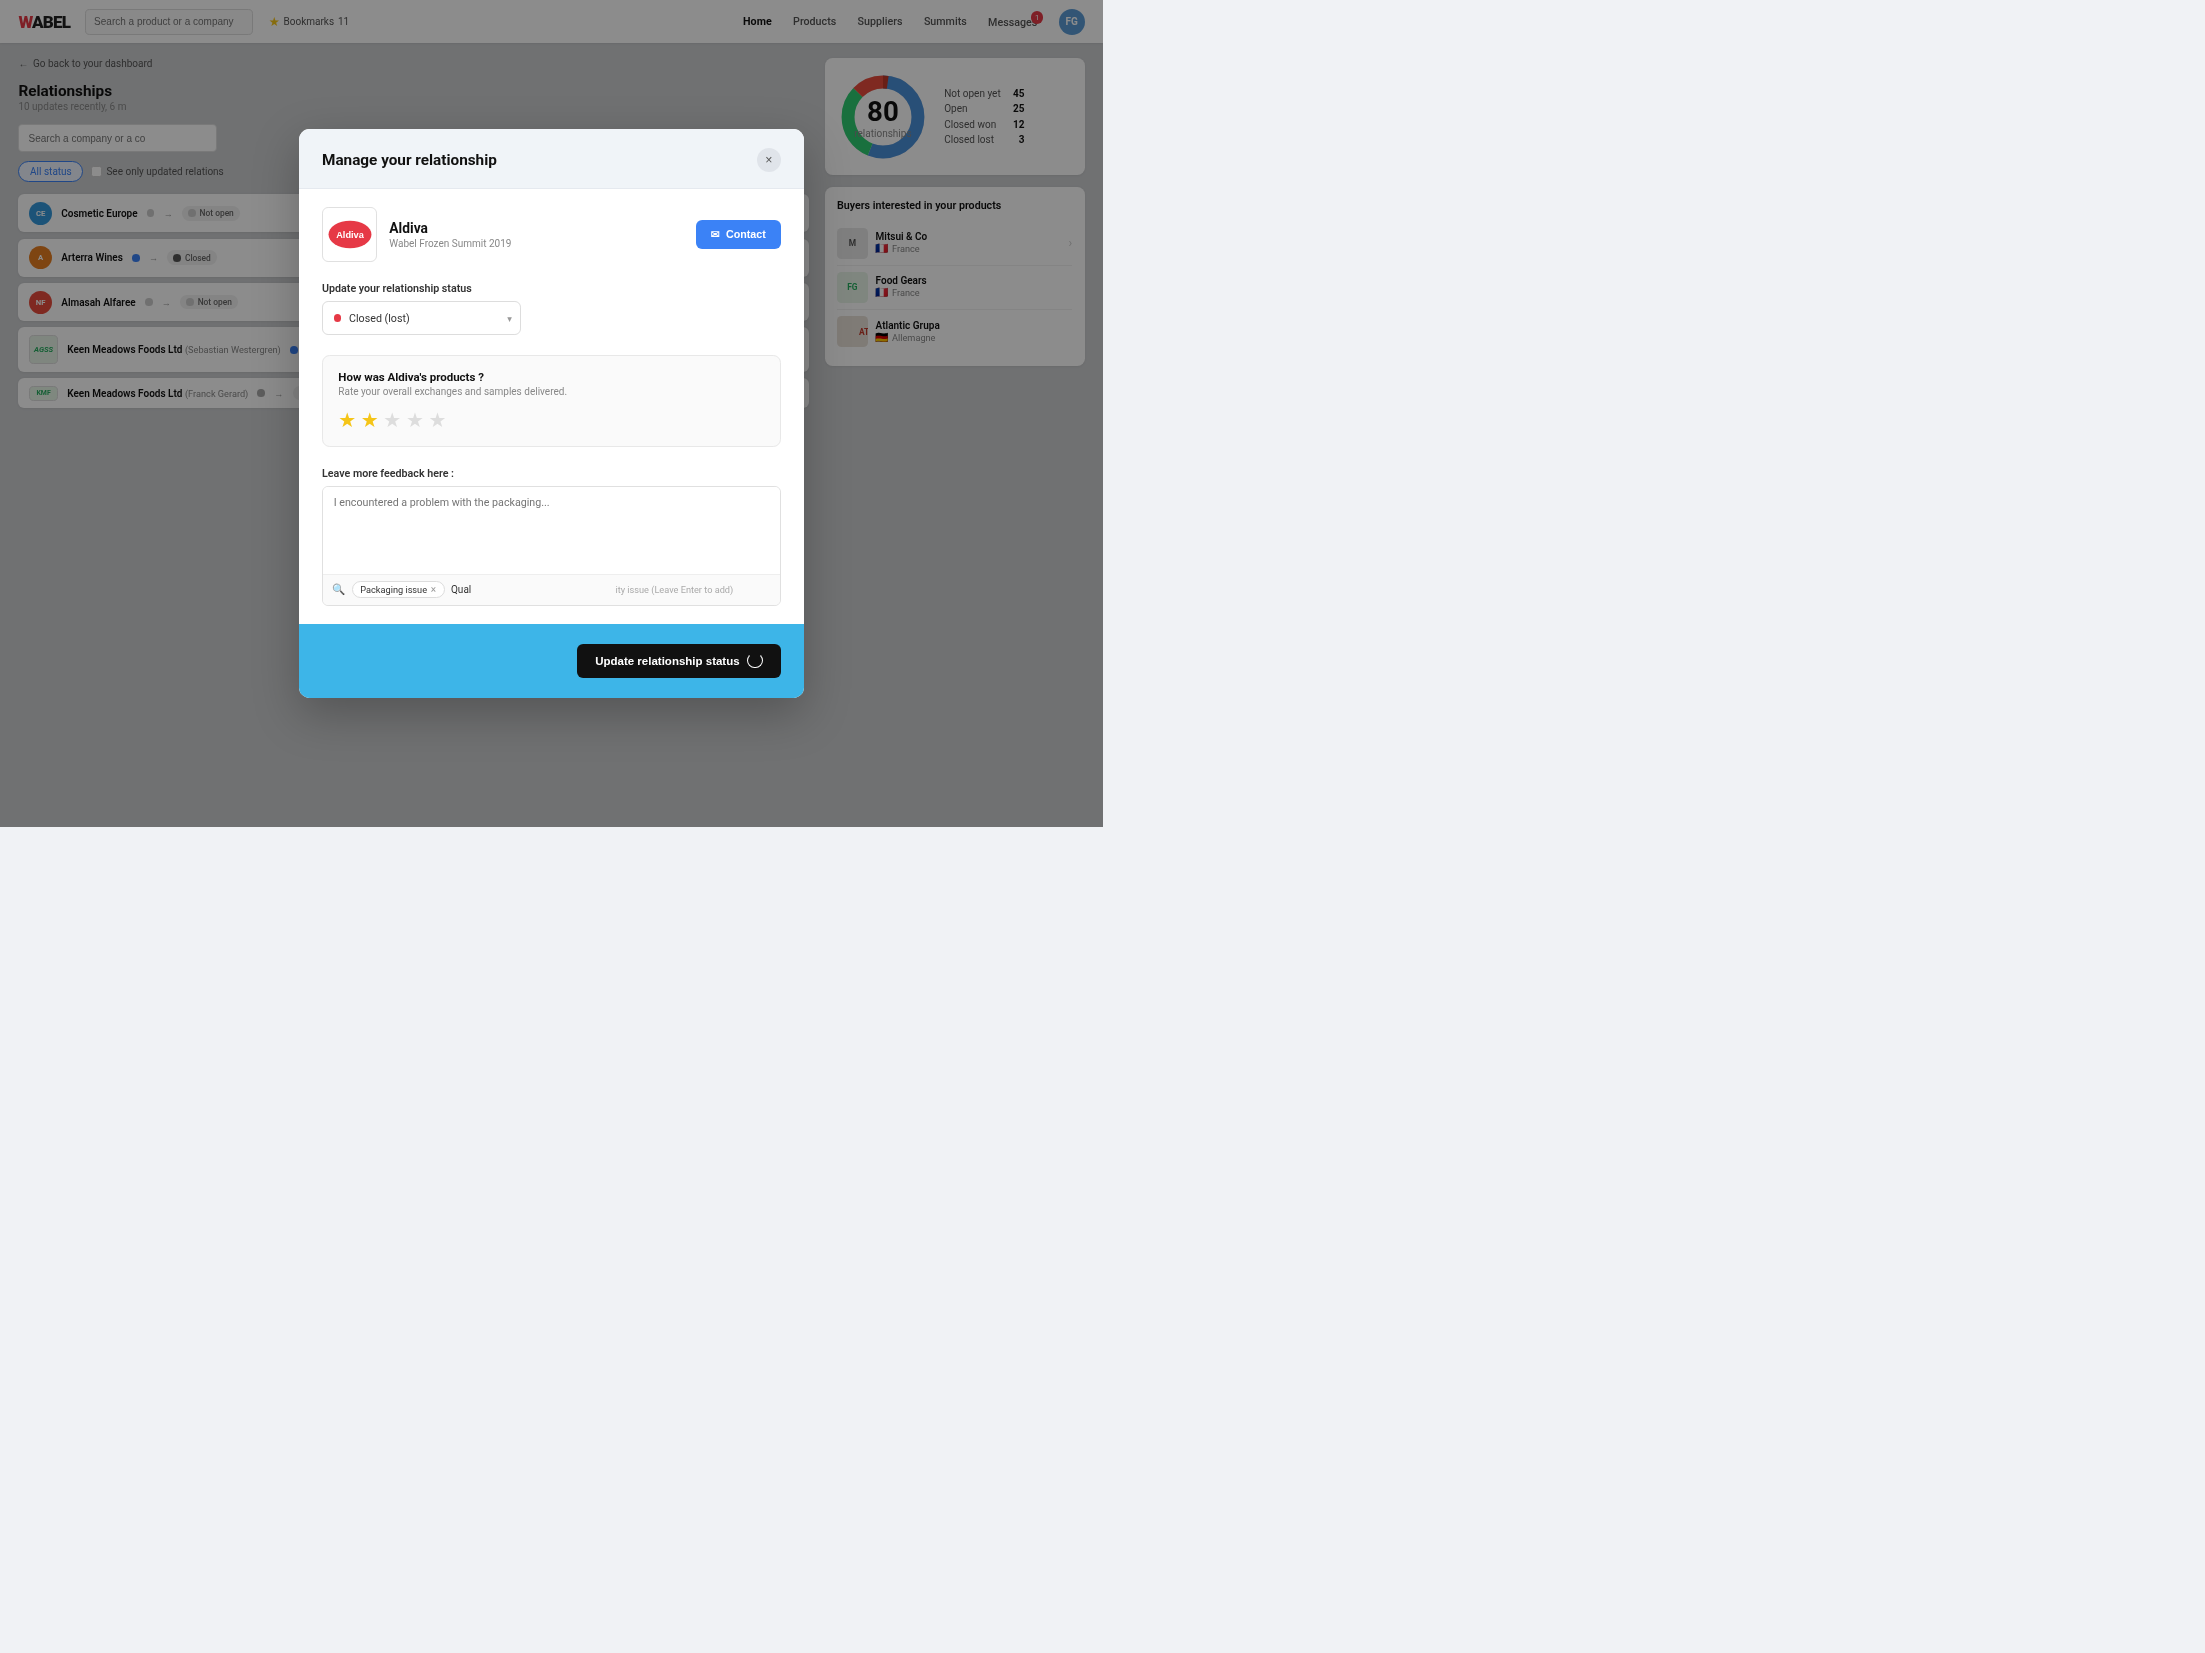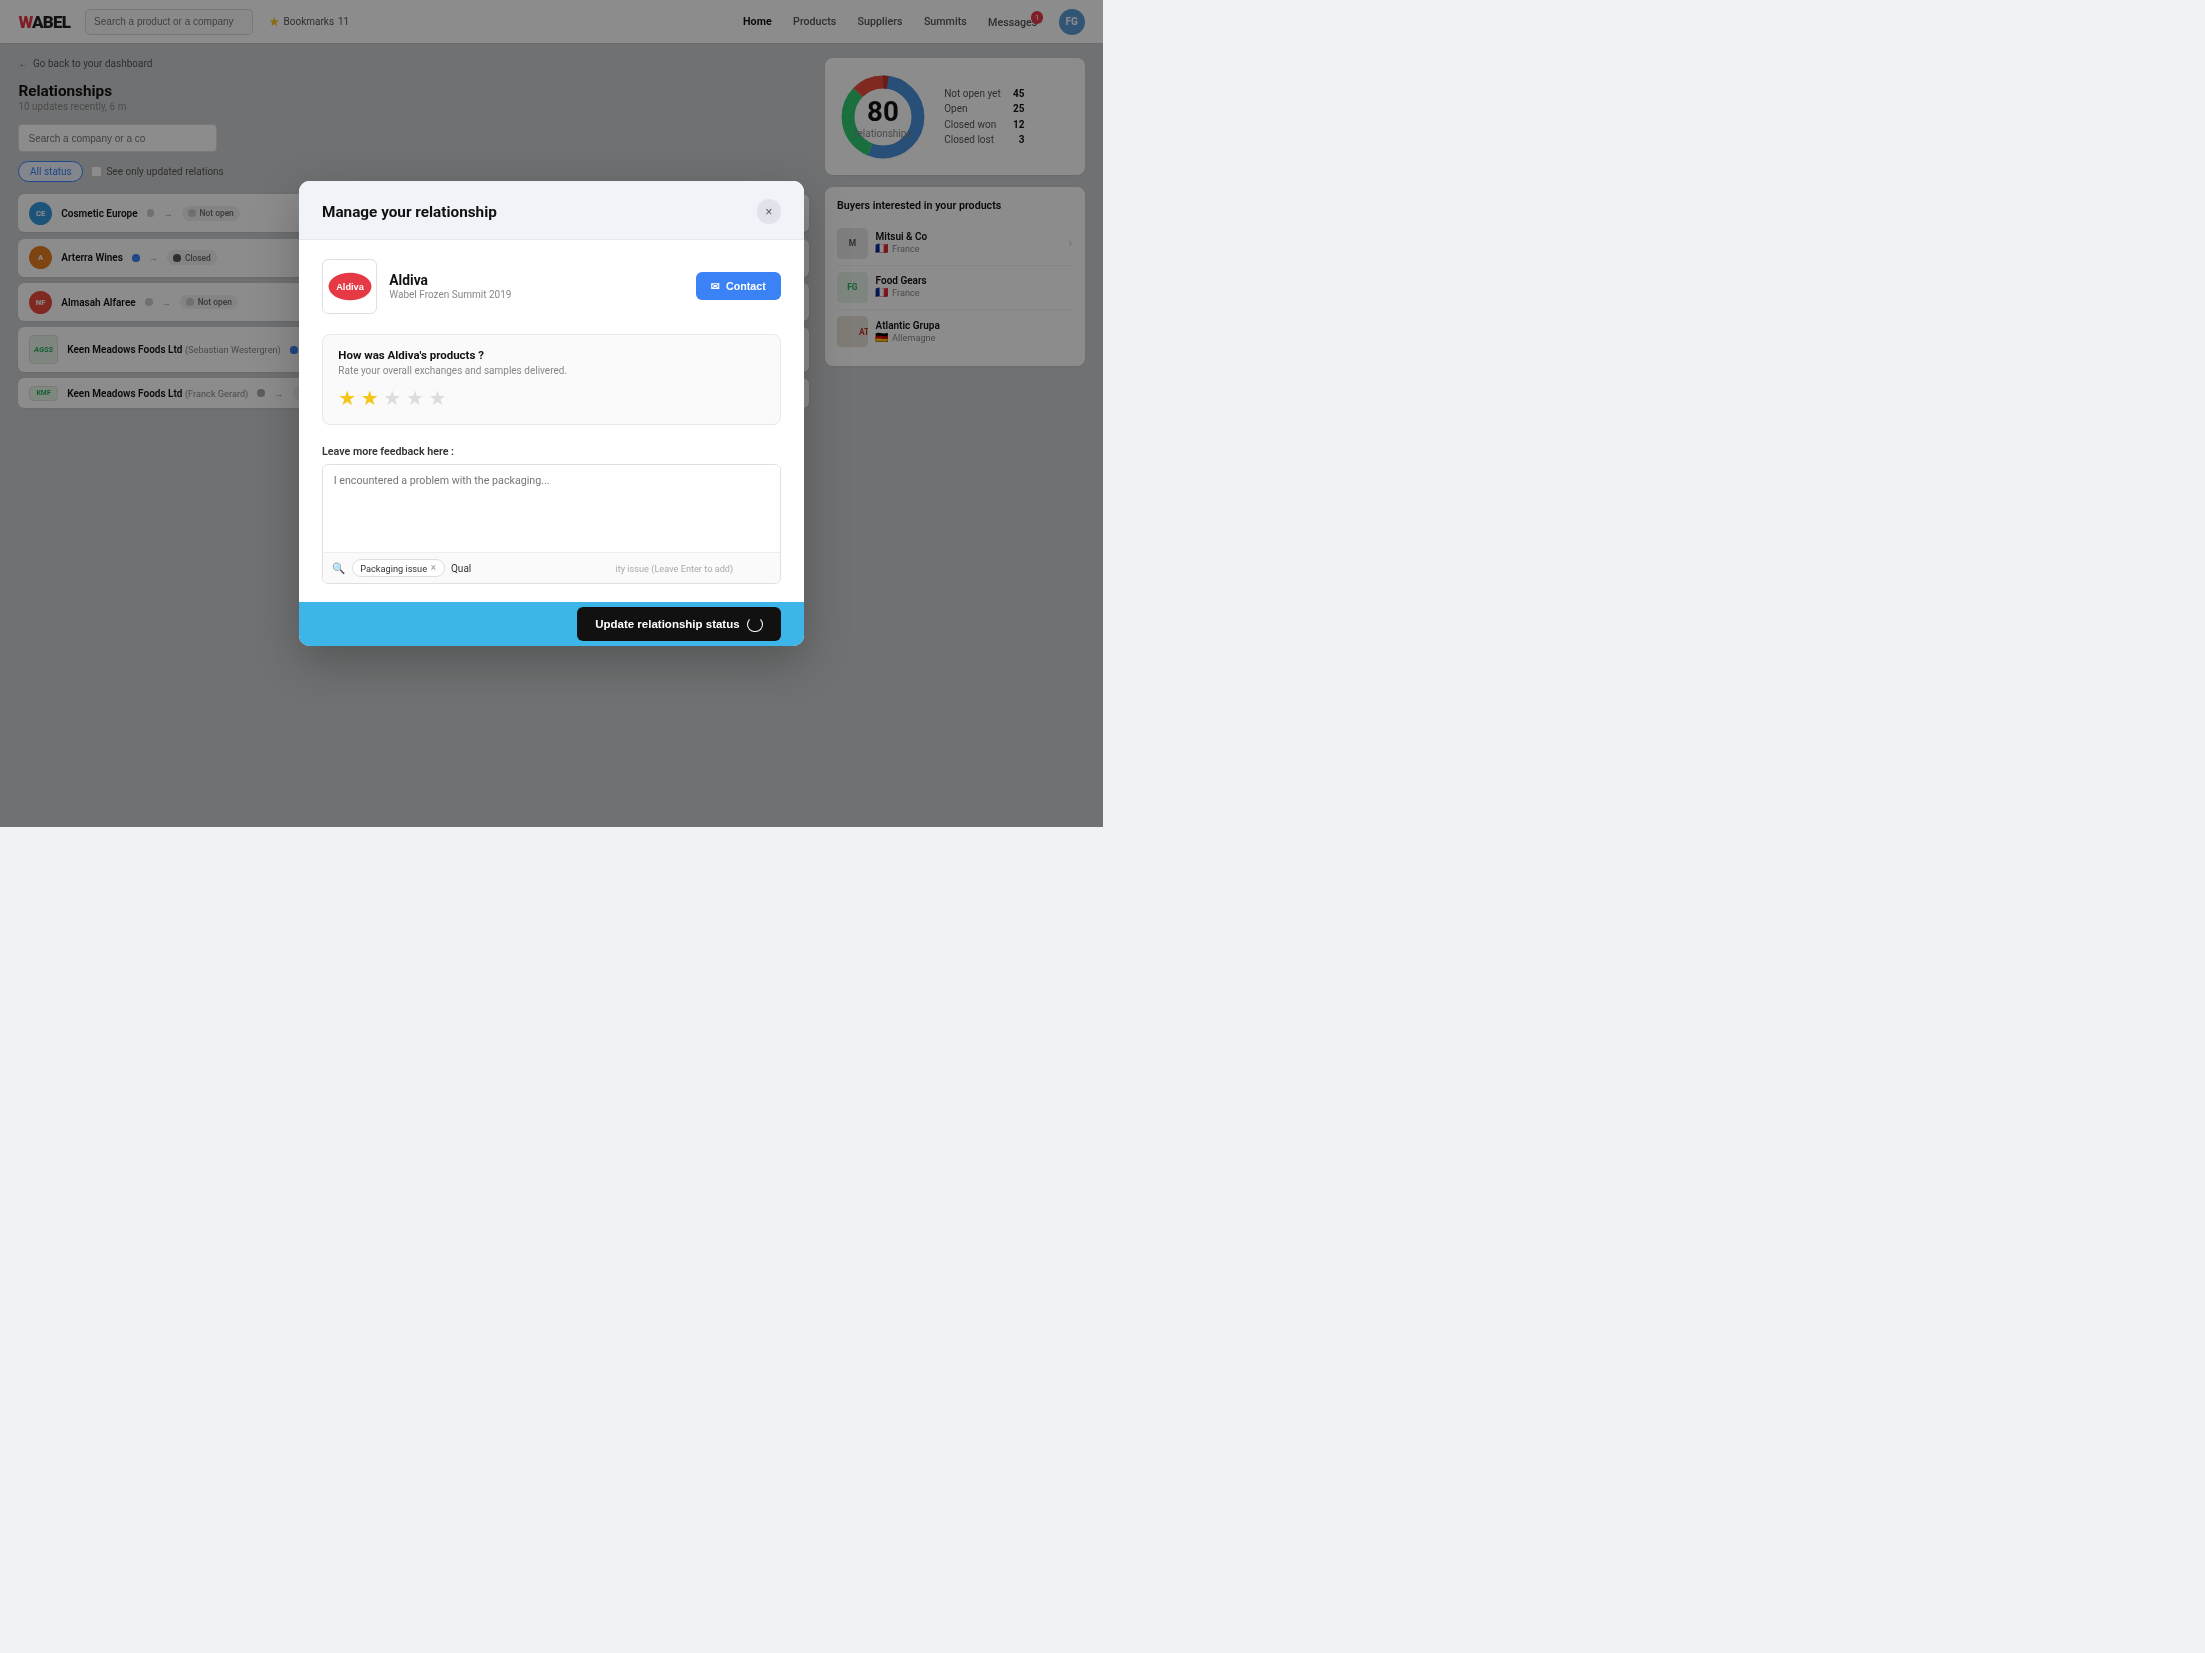--- a/index.html
+++ b/index.html
@@ -431,21 +431,21 @@
       font-size: 10px;
       color: #333;
       background: transparent;
       min-width: 46px;
     }
     .tag-hint { font-size: 9.2px; color: #aaa; }
 
     
     .modal-footer {
       background: #3db5e8;
-      padding: 5px 23px;
+      padding: 20px 23px;
       display: flex;
       justify-content: flex-end;
     }
     .update-btn {
       background: #111;
       color: #fff;
       border: none;
       border-radius: 6.1px;
       padding: 9.2px 18.4px;
       font-size: 11.5px;
@@ -681,20 +681,30 @@
         <div class="company-info">
           <div class="company-name">Aldiva</div>
           <div class="company-sub">Wabel Frozen Summit 2019</div>
         </div>
         <button class="contact-btn">
           <span>✉</span>
           <span>Contact</span>
         </button>
       </div>
 
+      <div class="status-section">
+        <label>Update your relationship status</label>
+        <div class="status-select-wrapper">
+          <div class="status-select-display">
+            <span class="closed-dot"></span>
+            <span>Closed (lost)</span>
+          </div>
+          <span class="chevron-down">▾</span>
+        </div>
+      </div>
 
       <div class="rating-section">
         <div class="rating-title">How was Aldiva's products ?</div>
         <div class="rating-subtitle">Rate your overall exchanges and samples delivered.</div>
         <div class="stars-row">
           <span class="star filled">★</span>
           <span class="star filled">★</span>
           <span class="star empty">★</span>
           <span class="star empty">★</span>
           <span class="star empty">★</span>

